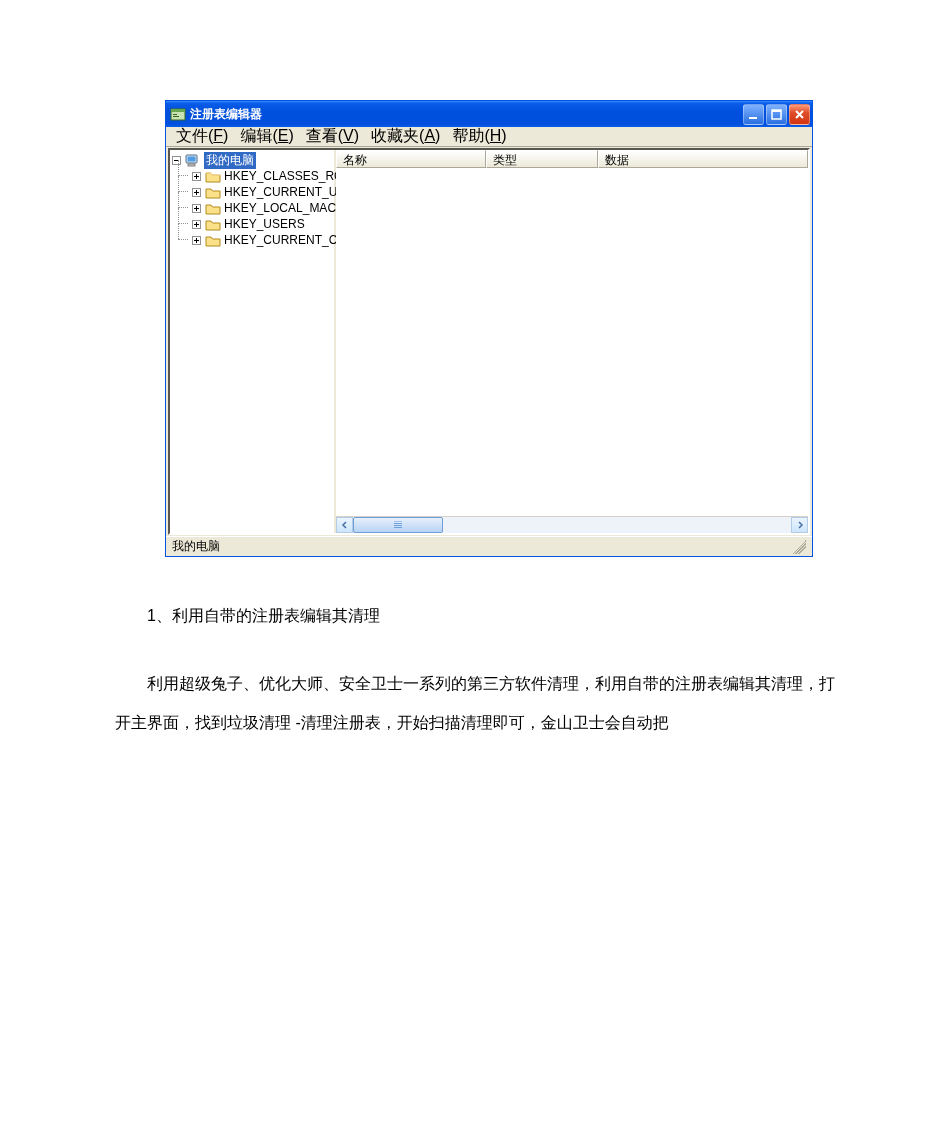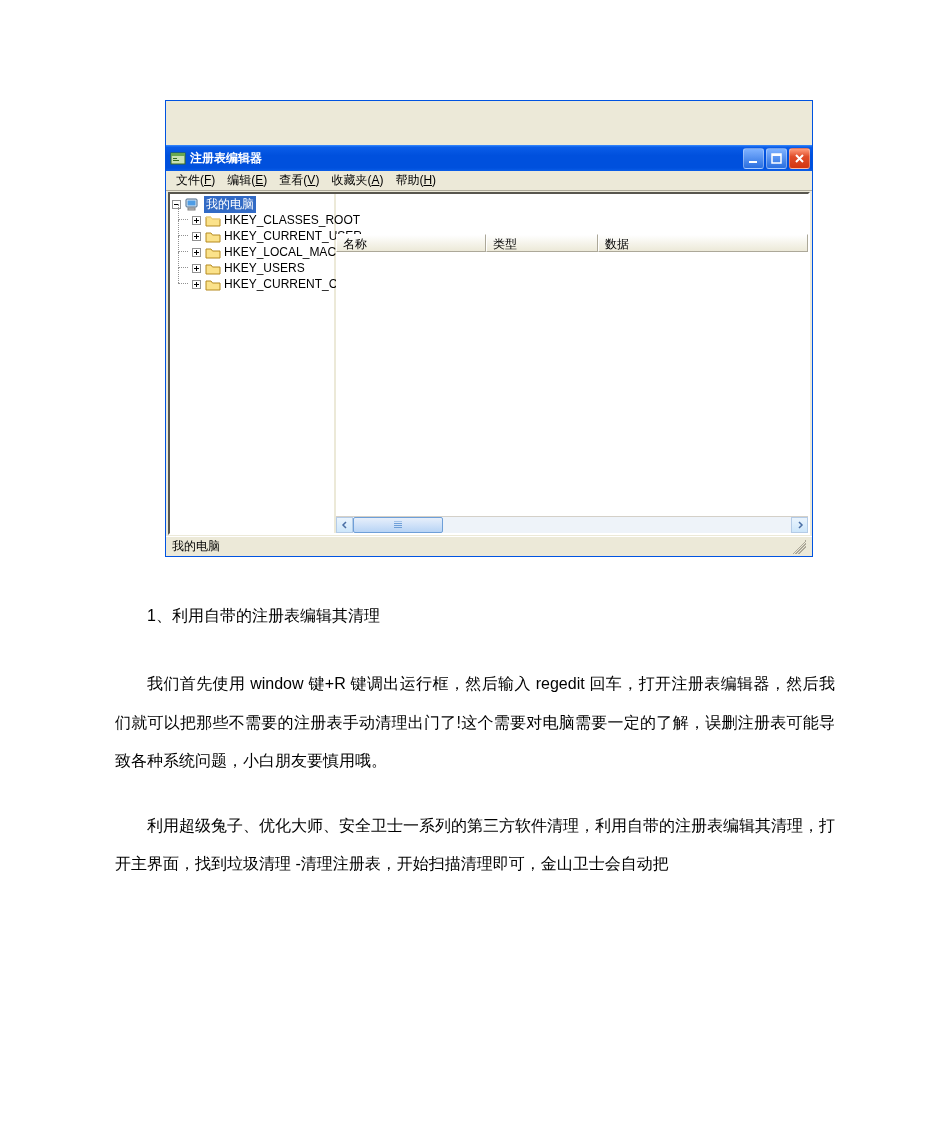--- a/index.html
+++ b/index.html
@@ -28,21 +28,20 @@
   }
   .titlebar {
     height: 26px;
     background: linear-gradient(to bottom, #3b8cff 0%, #0a5de8 8%, #0050dd 40%, #0050dd 88%, #0a5de8 100%);
     display: flex;
     align-items: center;
     padding: 0 2px 0 4px;
     color: #fff;
     font-size: 12px;
     font-family: "SimSun", sans-serif;
-    margin-top: 44px;
   }
   .titlebar .app-icon {
     width: 16px; height: 16px;
     margin-right: 4px;
     display: inline-flex; align-items:center; justify-content:center;
   }
   .app-icon svg { width:16px; height:16px; }
   .title-text { font-weight: bold; flex: 0 0 auto; }
   .title-spacer { flex:1; }
   .cap-btn {
@@ -63,21 +62,21 @@
     color:#fff;
   }
   .cap-btn svg { width:11px; height:11px; }
 
   .menubar {
     height: 20px;
     background: #ece9d8;
     border-bottom: 1px solid #aca899;
     display:flex;
     align-items:center;
-    font-size: 12px;
+    font-size: 16px;
     font-family: "SimSun", sans-serif;
     color:#000;
     padding-left: 4px;
   }
   .menu-item { padding: 2px 6px; }
   .menu-item .hk { text-decoration: underline; }
 
   .client {
     flex:1;
     display:flex;
@@ -140,21 +139,20 @@
     left:-14px; top:7px; width:10px;
     border-top:1px dotted #919191;
   }
   .children .node:last-child::before { bottom: 8px; height: 15px; }
 
   .list-pane {
     flex:1;
     display:flex;
     flex-direction:column;
     position:relative;
-    margin-top:40px;
   }
   .list-header {
     height:18px;
     display:flex;
     background:#ece9d8;
     font-size:12px;
     font-family:"SimSun",sans-serif;
     color:#000;
   }
   .list-header .col {
@@ -347,16 +345,15 @@
 
       <div class="statusbar">
         <span>我的电脑</span>
         <span class="grip"></span>
       </div>
     </div>
   </div>
 
   <div class="doc">
     <p class="h">1、利用自带的注册表编辑其清理</p>
-    <p class="body-p">我们首先使用 window 键+R 键调出运行框，然后输入 regedit 回车，打开注册表编辑器，然后我们就可以把那些不需要的注册表手动清理出门了!这个需要对电脑需要一定的了解，误删注册表可能导致各种系统问题，小白朋友要慎用哦。</p>
     <p class="body-p">利用超级兔子、优化大师、安全卫士一系列的第三方软件清理，利用自带的注册表编辑其清理，打开主界面，找到垃圾清理 -清理注册表，开始扫描清理即可，金山卫士会自动把</p>
   </div>
 </div>
 
 </body></html>

